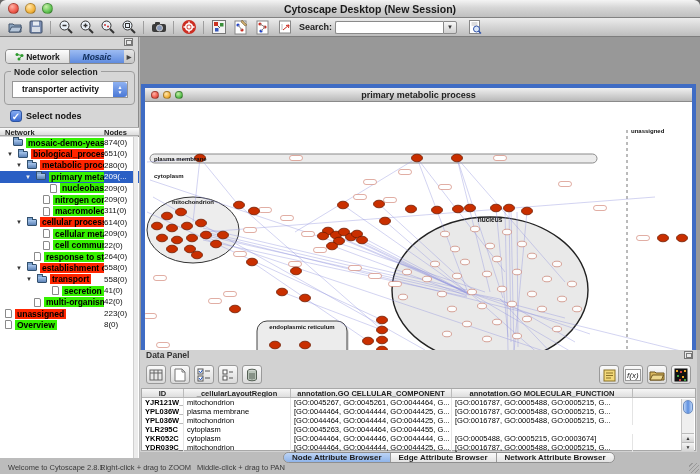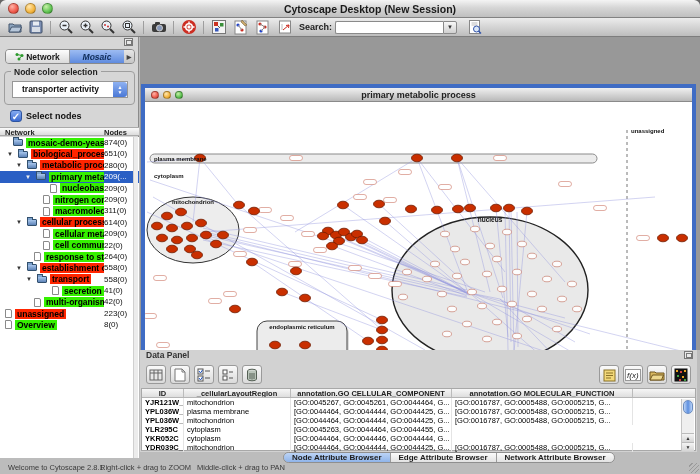--- a/index.html
+++ b/index.html
@@ -709,20 +709,21 @@
           <div class="drow">
             <span class="c0">YLR295C</span>
             <span class="c1">cytoplasm</span>
             <span class="c2">[GO:0045263, GO:0044464, GO:0044455, G...</span>
             <span class="cfill"></span>
           </div>
           <div class="drow">
             <span class="c0">YKR052C</span>
             <span class="c1">cytoplasm</span>
             <span class="c2">[GO:0044464, GO:0044446, GO:0044444, G...</span>
+            <span class="c3">[GO:0005488, GO:0005215, GO:0003674]</span>
             <span class="cfill"></span>
           </div>
           <div class="drow">
             <span class="c0">YDR039C__1</span>
             <span class="c1">mitochondrion</span>
             <span class="c2">[GO:0044464, GO:0044444, GO:0044425, G...</span>
             <span class="c3">[GO:0016787, GO:0005488, GO:0005215, G...</span>
             <span class="cfill"></span>
           </div>
         </div>

